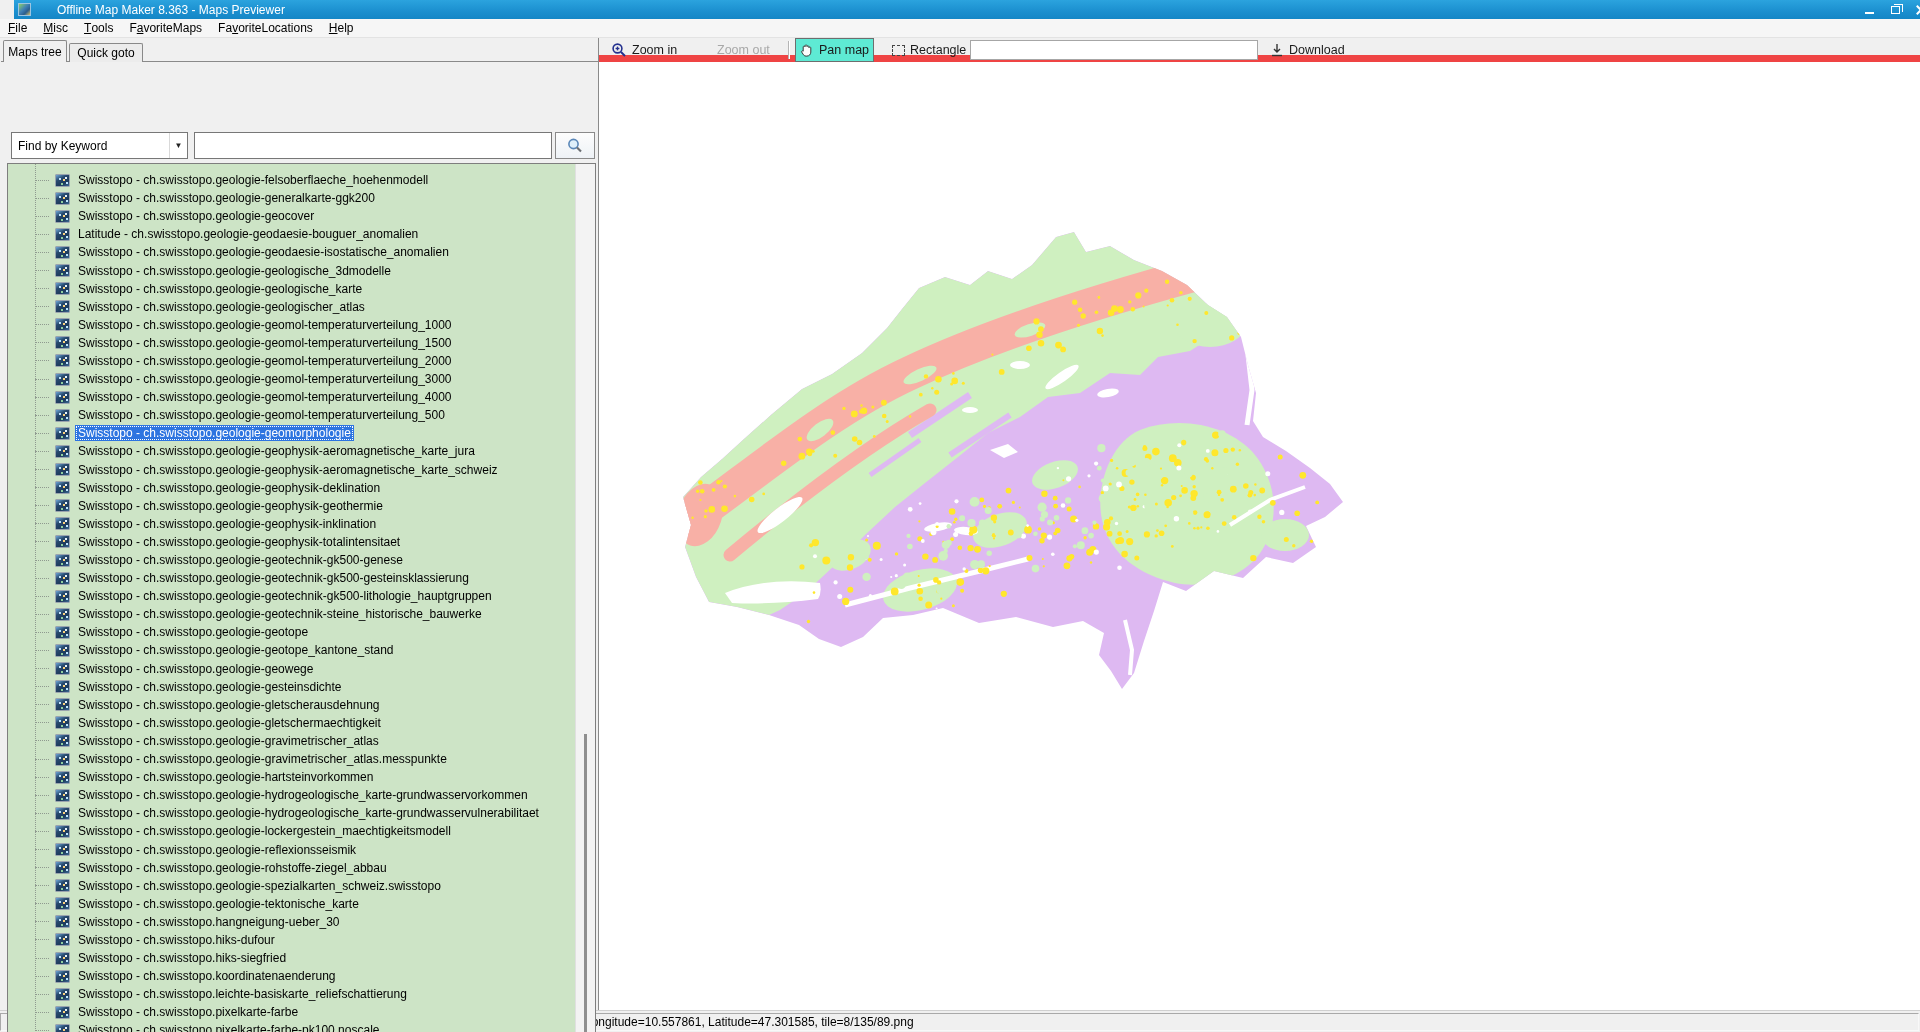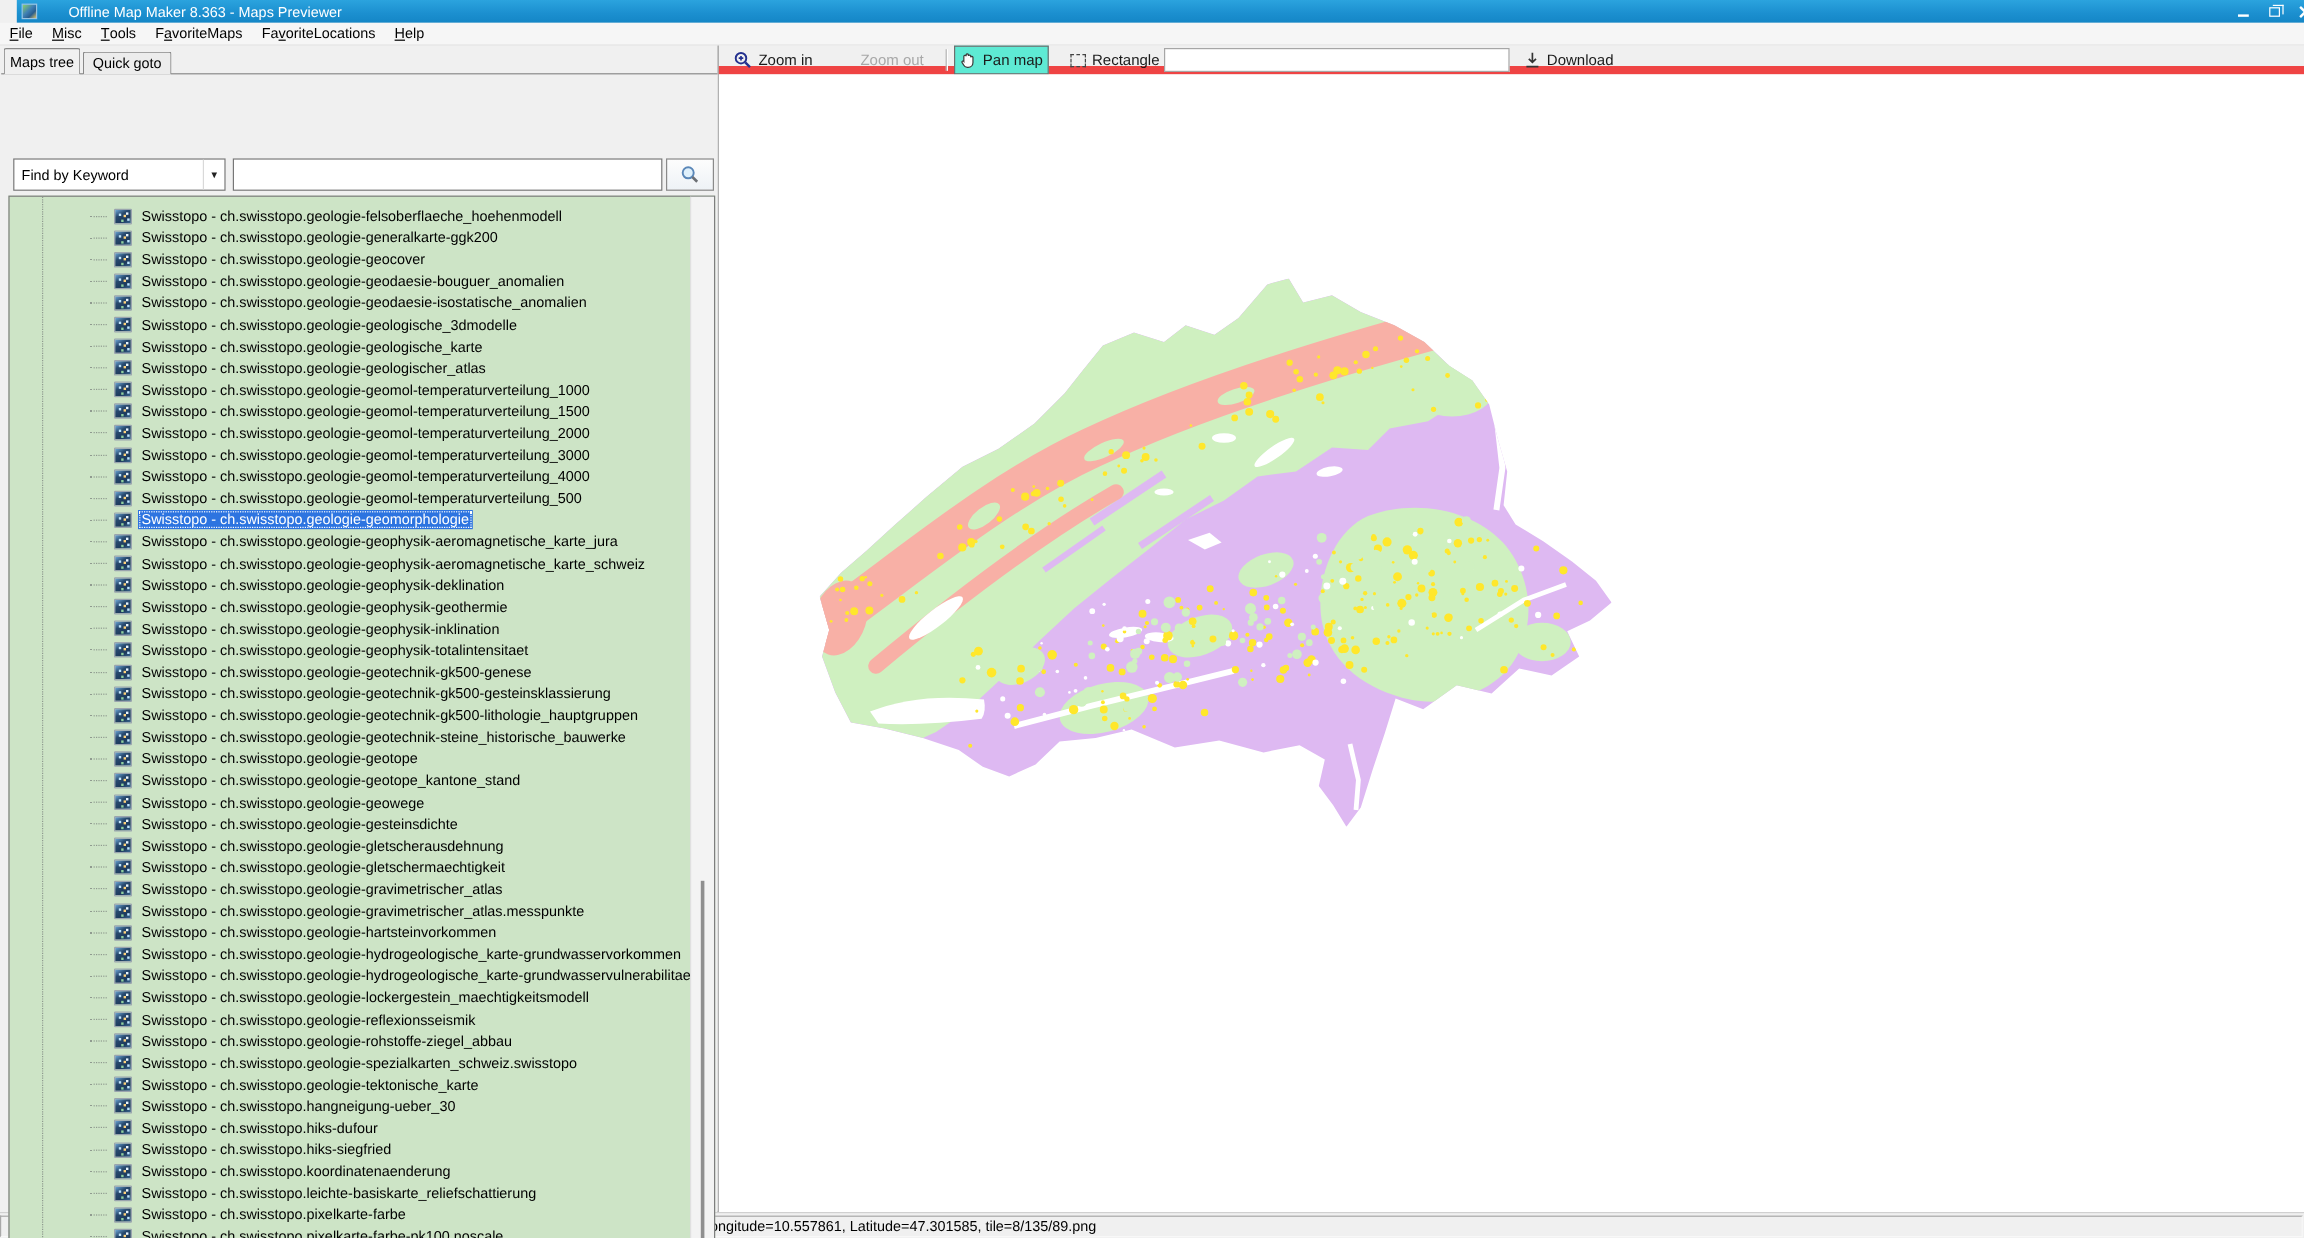--- a/index.html
+++ b/index.html
@@ -39,21 +39,21 @@
 
   .combo { position:absolute; left:10px; top:70px; width:177px; height:27px; background:#fff; border:1px solid #777; display:flex; align-items:center; }
   .combo-text { padding-left:6px; flex:1; }
   .combo-arrow { width:18px; height:100%; display:flex; align-items:center; justify-content:center; border-left:1px solid #d9d9d9; font-size:8px; color:#222; }
   .search-input { position:absolute; left:193px; top:70px; width:358px; height:27px; border:1px solid #777; background:#fff; font-family:"Liberation Sans",sans-serif; font-size:12px; padding:0 4px; }
   .search-btn { position:absolute; left:554px; top:70px; width:40px; height:27px; border:1px solid #8a8a8a; background:linear-gradient(180deg,#fdfdfd,#eef2f6); display:flex; align-items:center; justify-content:center; cursor:default; }
 
   .tree-box { position:absolute; left:6px; top:101px; width:589px; height:907px; border:1px solid #7e7e7e; background:#cde4c6; overflow:hidden; }
   .tree-trunk { position:absolute; left:27px; top:0; width:1px; height:100%; border-left:1px dotted #8f9a8f; }
   .tree-rows { position:absolute; left:0; top:7px; width:100%; }
-  .tree-row { position:relative; height:18.1px; display:flex; align-items:center; white-space:nowrap; cursor:default;margin-left:40px; }
+  .tree-row { position:relative; height:18.1px; display:flex; align-items:center; white-space:nowrap; cursor:default; }
   .tree-dots { width:14px; height:1px; border-top:1px dotted #8f9a8f; margin-left:27px; }
   .ticon { width:15px; height:13px; margin-left:6px; flex:0 0 15px; border:1px solid #9aa4ae; border-radius:1px;
     background:linear-gradient(150deg,#6fa8d8 0%,#27496e 35%,#1d3a5c 70%,#3a6a96 100%); position:relative; }
   .ticon::after { content:""; position:absolute; left:3px; top:3px; width:2px; height:2px; background:#bfe6ff;
     box-shadow:4px 1px 0 #ffd27a, 7px 4px 0 #bfe6ff, 2px 5px 0 #8fd0a0, 6px -1px 0 #e8f6ff; }
   .tree-label { margin-left:5px; padding:1px 3px; font-size:12px; }
   .tree-row.selected .tree-label { background:#2d74e0; color:#fff; outline:1px dotted #fff; outline-offset:-2px; }
 
   .tree-scroll { position:absolute; left:574px; top:102px; width:20px; height:905px; background:#f3f3f3; border-left:1px solid #e0e0e0; }
   .tree-thumb { position:absolute; left:8px; top:570px; width:3px; height:333px; background:#8f8f8f; }
@@ -136,21 +136,21 @@
           <span class="tree-label">Swisstopo - ch.swisstopo.geologie-generalkarte-ggk200</span>
         </div>
         <div class="tree-row">
           <span class="tree-dots"></span>
           <span class="ticon"></span>
           <span class="tree-label">Swisstopo - ch.swisstopo.geologie-geocover</span>
         </div>
         <div class="tree-row">
           <span class="tree-dots"></span>
           <span class="ticon"></span>
-          <span class="tree-label">Swisstopo - ch.swisstopo.geologie-geodaesie-bouguer_anomalien</span>
+          <span class="tree-label">Latitude - ch.swisstopo.geologie-geodaesie-bouguer_anomalien</span>
         </div>
         <div class="tree-row">
           <span class="tree-dots"></span>
           <span class="ticon"></span>
           <span class="tree-label">Swisstopo - ch.swisstopo.geologie-geodaesie-isostatische_anomalien</span>
         </div>
         <div class="tree-row">
           <span class="tree-dots"></span>
           <span class="ticon"></span>
           <span class="tree-label">Swisstopo - ch.swisstopo.geologie-geologische_3dmodelle</span>

